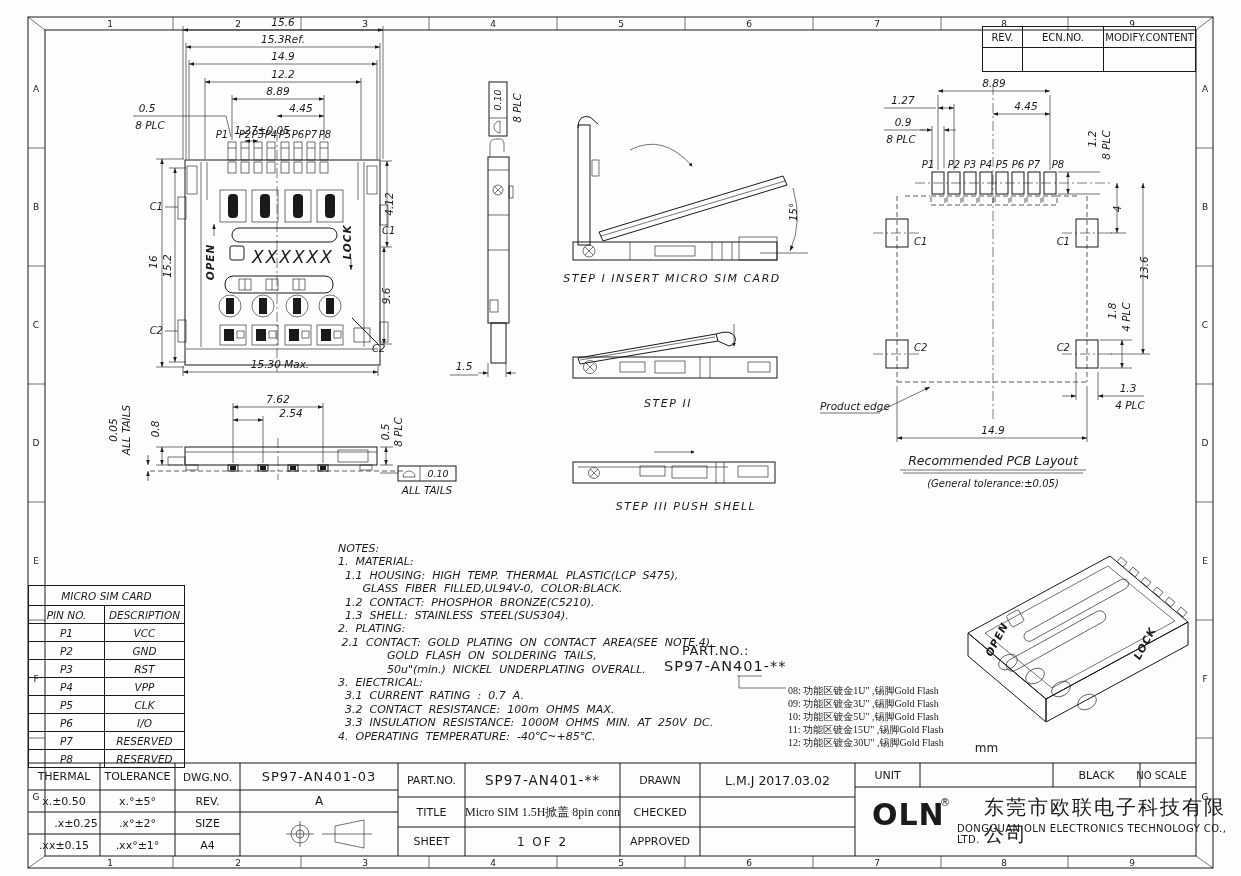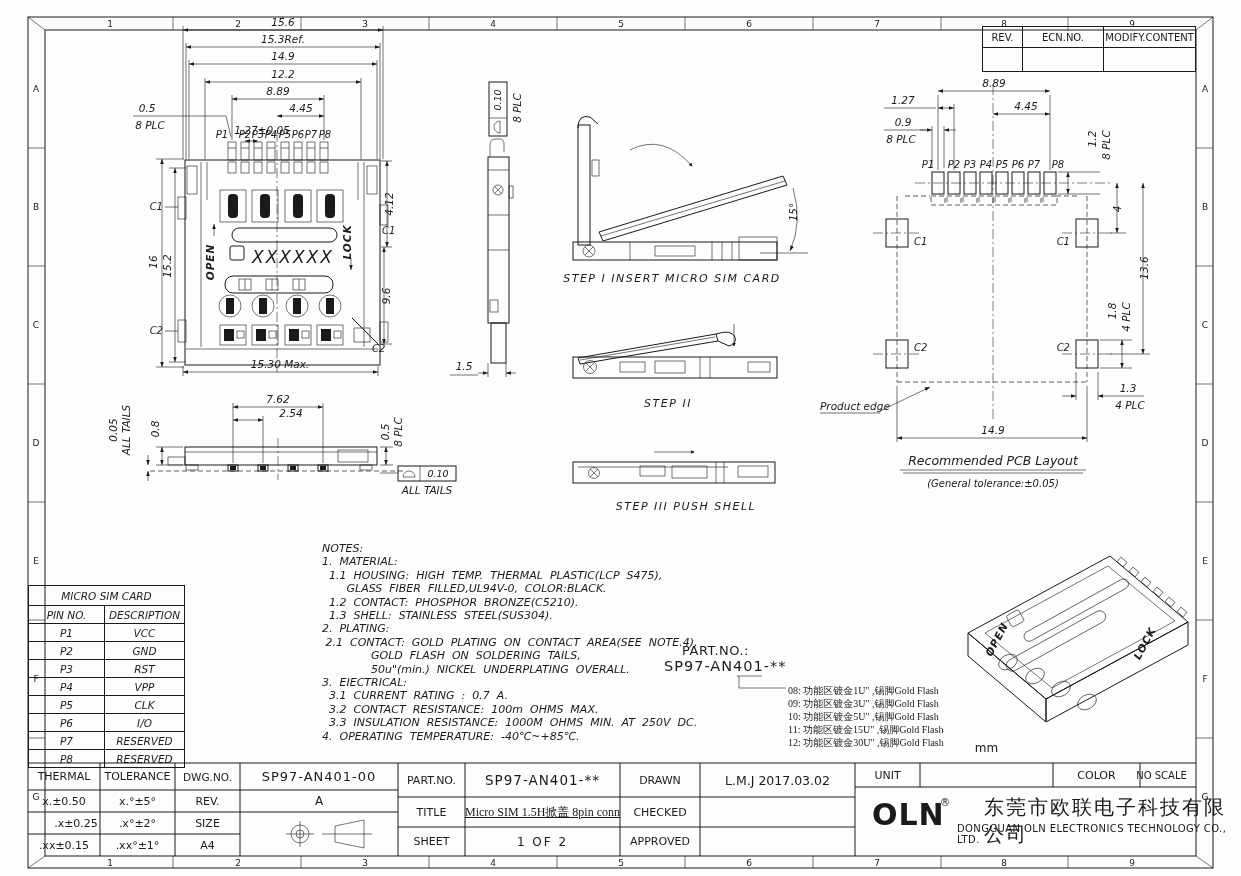--- a/index.html
+++ b/index.html
@@ -20,37 +20,37 @@
   .cap{font:italic 11px "DejaVu Sans",sans-serif;letter-spacing:1.5px;}
   .mark{font:italic 17px "DejaVu Sans",sans-serif;letter-spacing:2px;}
   .ob{font:italic bold 10.5px "DejaVu Sans",sans-serif;letter-spacing:1px;}
   .ttl{font:italic 12.5px "DejaVu Sans",sans-serif;}
   .sub{font:italic 10px "DejaVu Sans",sans-serif;}
   .grid-t{font:9px "DejaVu Sans",sans-serif;}
   
   .cell{position:absolute;display:flex;align-items:center;justify-content:center;
         font-size:11px;white-space:nowrap;}
   .notes{position:absolute;left:322px;top:542px;}
-  .notes div{white-space:pre;font:italic 11px "DejaVu Sans",sans-serif;line-height:13.4px;}
+  .notes div{white-space:pre;font:italic 11px "DejaVu Sans",sans-serif;line-height:13.4px;margin-left:16px;}
   table.pin{position:absolute;left:28px;top:585px;width:157px;border-collapse:collapse;
         font:italic 10.5px "DejaVu Sans",sans-serif;text-align:center;border-radius:8px;}
   table.pin td{border:1px solid #1a1a1a;height:17px;padding:0;}
   table.pin td.tt{height:19px;}
   table.rev{position:absolute;left:982px;top:26px;width:214px;border-collapse:collapse;
         font:10px "DejaVu Sans",sans-serif;text-align:center;}
   table.rev td{border:1px solid #1a1a1a;padding:0;}
   .partno-label{position:absolute;left:682px;top:643px;font:13px "DejaVu Sans",sans-serif;letter-spacing:.5px;}
   .partno-value{position:absolute;left:664px;top:658px;font:14.5px "DejaVu Sans",sans-serif;letter-spacing:1px;}
   .opts{position:absolute;left:788px;top:684px;}
   .opts div{font:10px "Liberation Serif",serif;line-height:13px;white-space:pre;}
   .logo{position:absolute;left:872px;top:797px;font:900 30px "DejaVu Sans",sans-serif;letter-spacing:1px;}
   .logo-reg{position:absolute;left:940px;top:797px;font:10px "DejaVu Sans",sans-serif;}
   .co-cn{position:absolute;left:956px;top:794px;font:20px "DejaVu Sans",sans-serif;letter-spacing:2px;margin-left:28px;}
   .co-en{position:absolute;left:957px;top:823px;font:10px "DejaVu Sans",sans-serif;letter-spacing:.4px;}
-  .serif12{font:12px "Liberation Serif",serif !important;text-decoration:underline;}
+  .serif12{font:12px "Liberation Serif",serif !important;}
 </style>
 </head>
 <body>
 
 <div class="sheet">
 
 <svg id="dwg" width="1241" height="876" viewBox="0 0 1241 876">
   <defs>
     <marker id="ma" markerWidth="10" markerHeight="8" refX="9" refY="4" orient="auto-start-reverse">
       <path d="M0,0.8 L9,4 L0,7.2 Z" fill="#1a1a1a"></path>
@@ -743,21 +743,21 @@
   <div>08: 功能区镀金1U" ,锡脚Gold Flash</div>
   <div>09: 功能区镀金3U" ,锡脚Gold Flash</div>
   <div>10: 功能区镀金5U" ,锡脚Gold Flash</div>
   <div>11: 功能区镀金15U" ,锡脚Gold Flash</div>
   <div>12: 功能区镀金30U" ,锡脚Gold Flash</div>
 </div>
 
 <div class="cell" style="left:28px;top:763px;width:72px;height:27px">THERMAL</div>
 <div class="cell" style="left:100px;top:763px;width:75px;height:27px">TOLERANCE</div>
 <div class="cell" style="left:175px;top:763px;width:65px;height:27px;font-size:10.5px">DWG.NO.</div>
-<div class="cell" style="left:240px;top:763px;width:158px;height:27px;font-size:13px;letter-spacing:1px">SP97-AN401-00</div>
+<div class="cell" style="left:240px;top:763px;width:158px;height:27px;font-size:13px;letter-spacing:1px">SP97-AN401-03</div>
 <div class="cell" style="left:28px;top:790px;width:72px;height:22px">x.±0.50</div>
 <div class="cell" style="left:100px;top:790px;width:75px;height:22px">x.°±5°</div>
 <div class="cell" style="left:175px;top:790px;width:65px;height:22px">REV.</div>
 <div class="cell" style="left:240px;top:790px;width:158px;height:22px;font-size:12px">A</div>
 <div class="cell" style="left:28px;top:812px;width:96px;height:22px">.x±0.25</div>
 <div class="cell" style="left:100px;top:812px;width:75px;height:22px">.x°±2°</div>
 <div class="cell" style="left:175px;top:812px;width:65px;height:22px">SIZE</div>
 <div class="cell" style="left:28px;top:834px;width:72px;height:22px">.xx±0.15</div>
 <div class="cell" style="left:100px;top:834px;width:75px;height:22px">.xx°±1°</div>
 <div class="cell" style="left:175px;top:834px;width:65px;height:22px">A4</div>
@@ -766,21 +766,21 @@
 <div class="cell" style="left:620px;top:763px;width:80px;height:34px">DRAWN</div>
 <div class="cell" style="left:700px;top:763px;width:155px;height:34px;font-size:12.5px">L.M.J 2017.03.02</div>
 <div class="cell" style="left:398px;top:797px;width:67px;height:30px">TITLE</div>
 <div class="cell serif12" style="left:465px;top:797px;width:155px;height:30px">Micro SIM 1.5H掀盖 8pin conn</div>
 <div class="cell" style="left:620px;top:797px;width:80px;height:30px">CHECKED</div>
 <div class="cell" style="left:398px;top:827px;width:67px;height:29px">SHEET</div>
 <div class="cell" style="left:465px;top:827px;width:155px;height:29px;letter-spacing:2px;font-size:12px">1 OF 2</div>
 <div class="cell" style="left:620px;top:827px;width:80px;height:29px">APPROVED</div>
 <div class="cell" style="left:855px;top:763px;width:65px;height:24px">UNIT</div>
 <div class="cell" style="left:920px;top:736px;width:133px;height:24px;font-size:12px">mm</div>
-<div class="cell" style="left:1053px;top:763px;width:87px;height:24px">COLOR</div>
+<div class="cell" style="left:1053px;top:763px;width:87px;height:24px">BLACK</div>
 <div class="cell" style="left:1140px;top:763px;width:43px;height:24px;font-size:10px">NO SCALE</div>
 
 <div class="logo">OLN</div>
 <div class="logo-reg">®</div>
 <div class="co-cn">东莞市欧联电子科技有限公司</div>
 <div class="co-en">DONGGUAN OLN ELECTRONICS TECHNOLOGY CO., LTD.</div>
 
 </div>
 
 </body></html>

